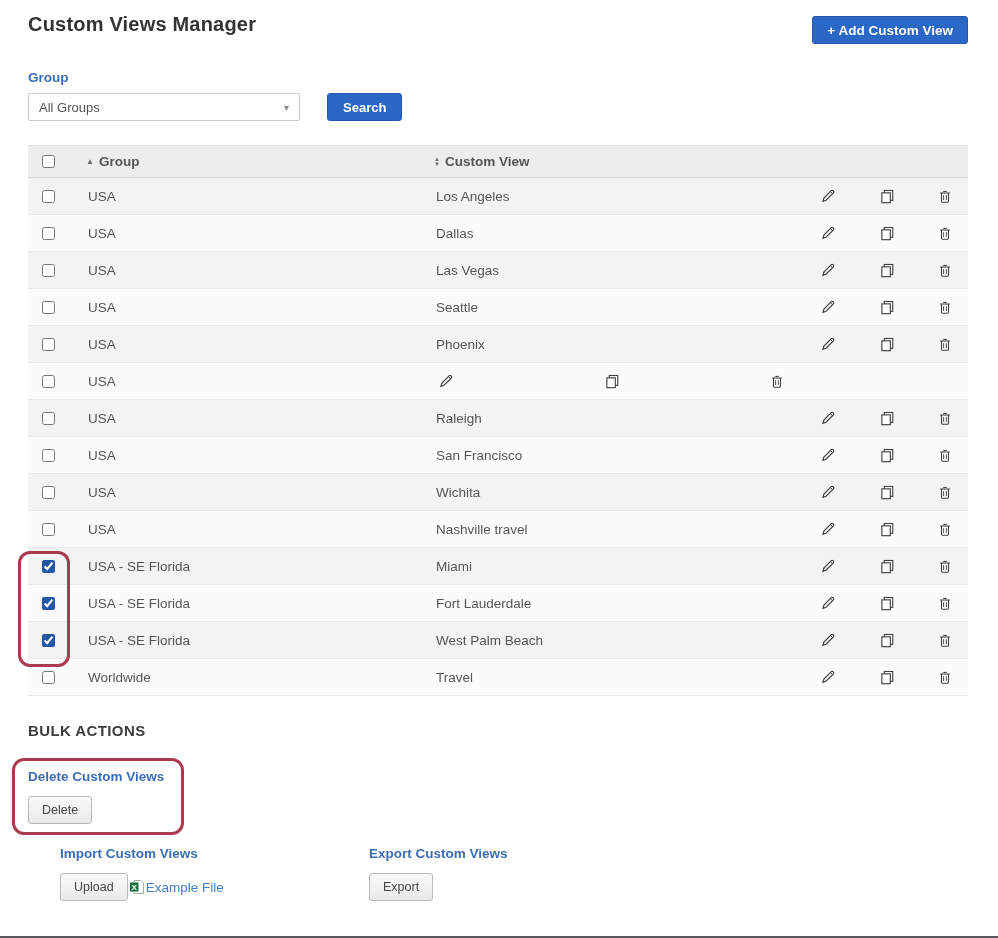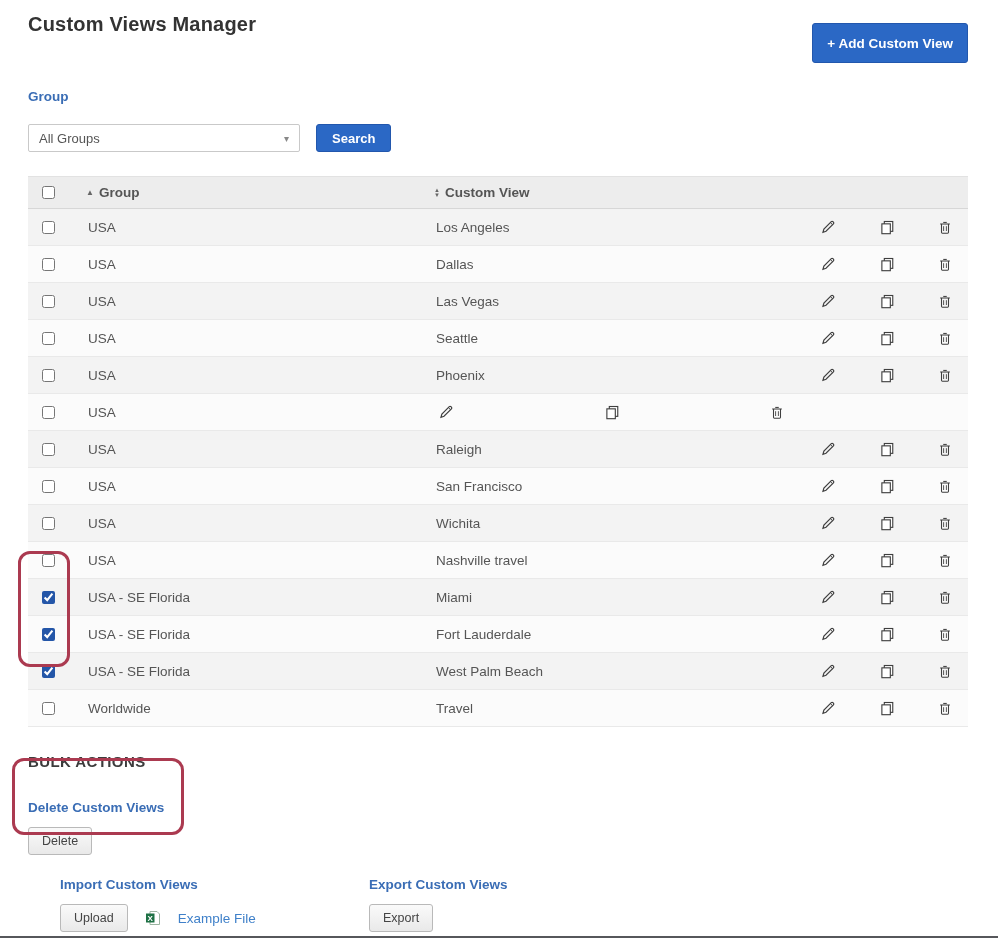--- a/index.html
+++ b/index.html
@@ -14,26 +14,26 @@
   
   .topbar { display:flex; justify-content:space-between; align-items:flex-start; padding:13px 30px 0 28px; }
   .page-title { font-size:20px; font-weight:bold; color:#333; letter-spacing:.2px; }
   .subtitle { font-size:13.5px; color:#555; margin-top:6px; }
   a.link { color:#4a90d9; text-decoration:none; cursor:pointer; }
   .btn-primary {
     background:#2b68c5; color:#fff; border:1px solid #2257ad;
     border-radius:3px; font-weight:bold; cursor:pointer;
     font-family:"Liberation Sans", sans-serif;
   }
-  .add-btn { height:40px; padding:0 14px; font-size:13.5px; margin-top:10px; }
+  .add-btn { height:28px; padding:0 14px; font-size:13.5px; margin-top:3px; }
 
   
   .filter { margin:26px 28px 0 28px; }
   .filter-label { color:#3a6db5; font-weight:bold; font-size:13.5px; display:block; }
-  .filter-row { display:flex; gap:16px; margin-top:20px; }
+  .filter-row { display:flex; gap:27px; margin-top:8px; }
   .select {
     width:272px; height:28px; border:1px solid #c9c9c9; border-radius:2px;
     background:#fff; display:flex; align-items:center; justify-content:space-between;
     padding:0 10px; font-size:13px; color:#555; cursor:pointer;
   }
   .caret { color:#888; font-size:10px; }
   .search-btn { height:28px; padding:0 15px; font-size:13px; }
 
   
   .table { margin:24px 28px 0 28px; width:940px; }
@@ -64,21 +64,21 @@
   .bulk-delete { margin:28px 28px 0 28px; }
   .btn-gray {
     margin-top:11px;
     background:linear-gradient(#fafafa,#e9e9e9);
     border:1px solid #b9b9b9; border-radius:3px;
     color:#444; font-size:12.5px; padding:6px 13px; cursor:pointer;
     font-family:"Liberation Sans", sans-serif;
   }
   .import-export { display:flex; margin:20px 28px 0 28px; }
   .import-block { width:309px;margin-left:32px; }
-  .upload-row { display:flex; align-items:center; gap:17px; margin-top:11px; }
+  .upload-row { display:flex; align-items:center; gap:1px; margin-top:11px; }
   .upload-row .btn-gray { margin-top:0; }
   .example-link { font-size:13.5px; color:#3f80c9; text-decoration:none; cursor:pointer; }
 
   
   .annotation {
     position:absolute; border:3px solid #ab3a50; border-radius:12px;
     pointer-events:none; background:transparent;
   }
   .ann-checkboxes { left:18px; top:551px; width:52px; height:116px; }
   .ann-delete { left:12px; top:758px; width:172px; height:77px; }

